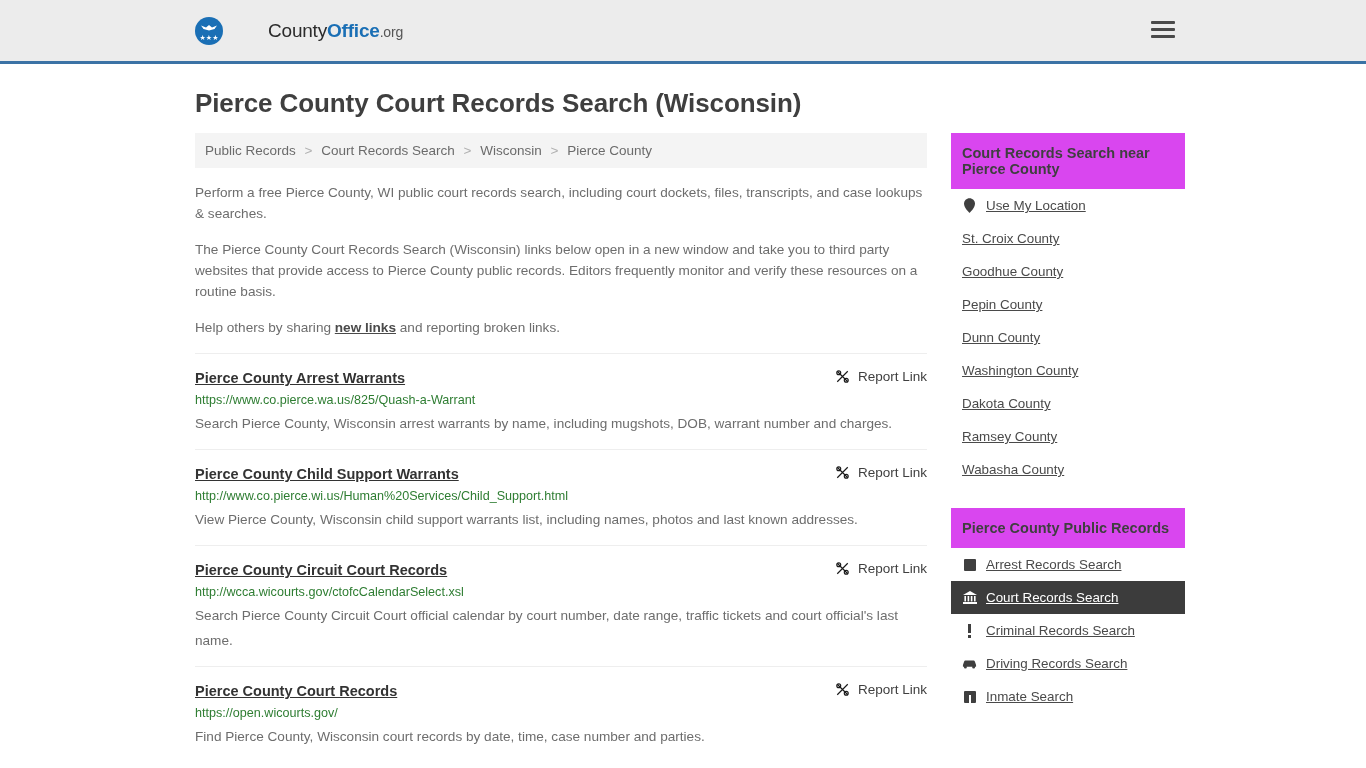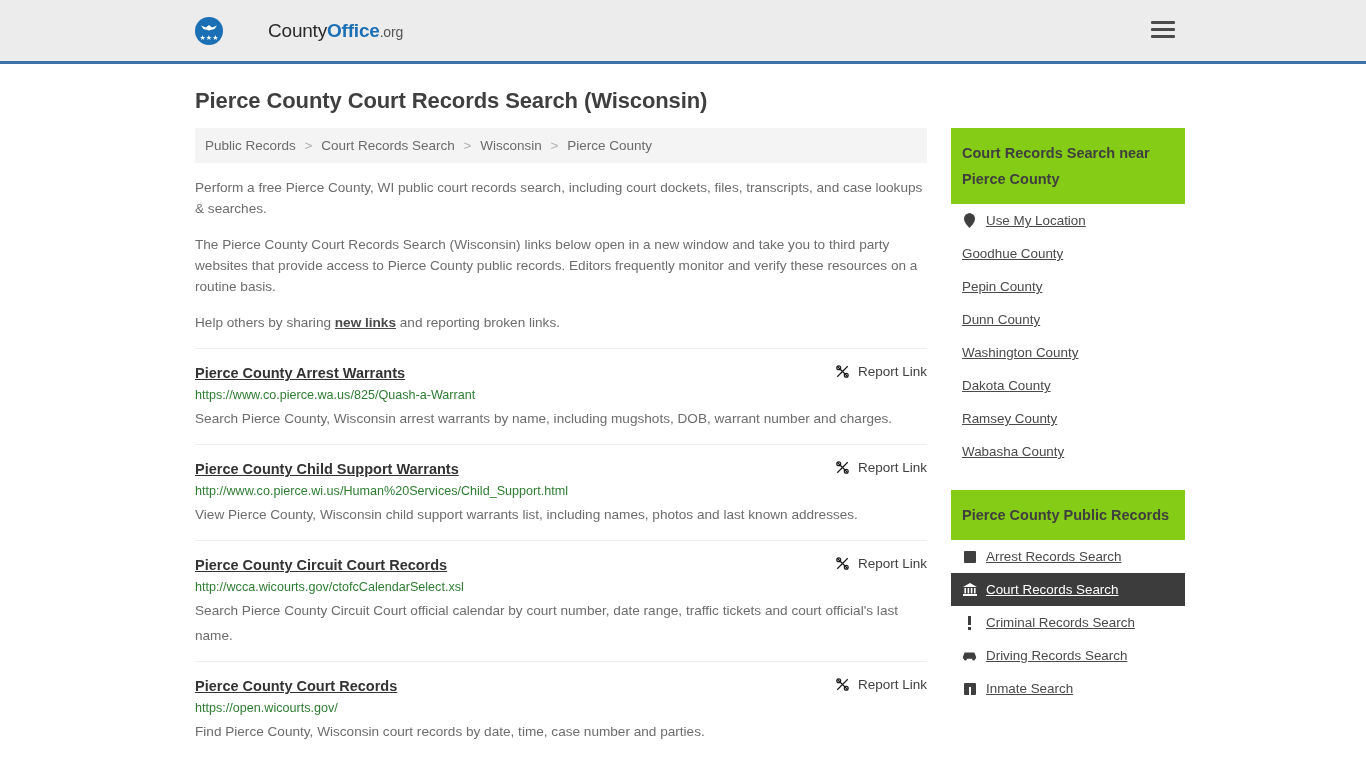--- a/index.html
+++ b/index.html
@@ -108,21 +108,21 @@
     border-radius: 1px;
   }
   .hamburger span:last-child { margin-bottom: 0; }
 
   
   .page {
     width: 1366px;
     padding: 0 195px 0 195px;
   }
   .page-title {
-    font-size: 22px;
+    font-size: 26px;
     font-weight: bold;
     color: #3f3f3f;
     margin: 24px 0 14px 0;
     letter-spacing: -0.1px;
   }
   .columns {
     display: flex;
     align-items: flex-start;
     gap: 24px;
   }
@@ -193,26 +193,26 @@
   }
   .result-desc {
     font-size: 13.6px;
     color: #6d6d6d;
     line-height: 25px;
     margin-top: 2px;
   }
 
   
   .side-box-title {
-    background: #84cc16;
+    background: #d946ef;
     padding: 12px 11px;
     font-size: 14.5px;
     font-weight: bold;
     color: #3f3f3f;
-    line-height: 26px;
+    line-height: 16px;
   }
   .side-list { padding: 0; margin: 0; list-style: none; }
   .side-list li { margin: 0; }
   .side-link {
     display: flex;
     align-items: center;
     gap: 9px;
     padding: 9px 11px;
     font-size: 13.4px;
     color: #4a4a4a;
@@ -353,20 +353,25 @@
 
       <ul class="side-list near-list">
         <li>
           <a class="side-link" href="#">
             <span class="side-icon">
               <svg width="11" height="15" viewBox="0 0 12 16">
                 <path d="M6 0 C2.7 0 0 2.7 0 6 C0 10.5 6 16 6 16 C6 16 12 10.5 12 6 C12 2.7 9.3 0 6 0 Z" fill="#3f3f3f"></path>
               </svg>
             </span>
             <span class="lbl">Use My Location</span>
+          </a>
+        </li>
+        <li>
+          <a class="side-link" href="#">
+            <span class="lbl">St. Croix County</span>
           </a>
         </li>
         <li>
           <a class="side-link" href="#">
             <span class="lbl">Goodhue County</span>
           </a>
         </li>
         <li>
           <a class="side-link" href="#">
             <span class="lbl">Pepin County</span>

